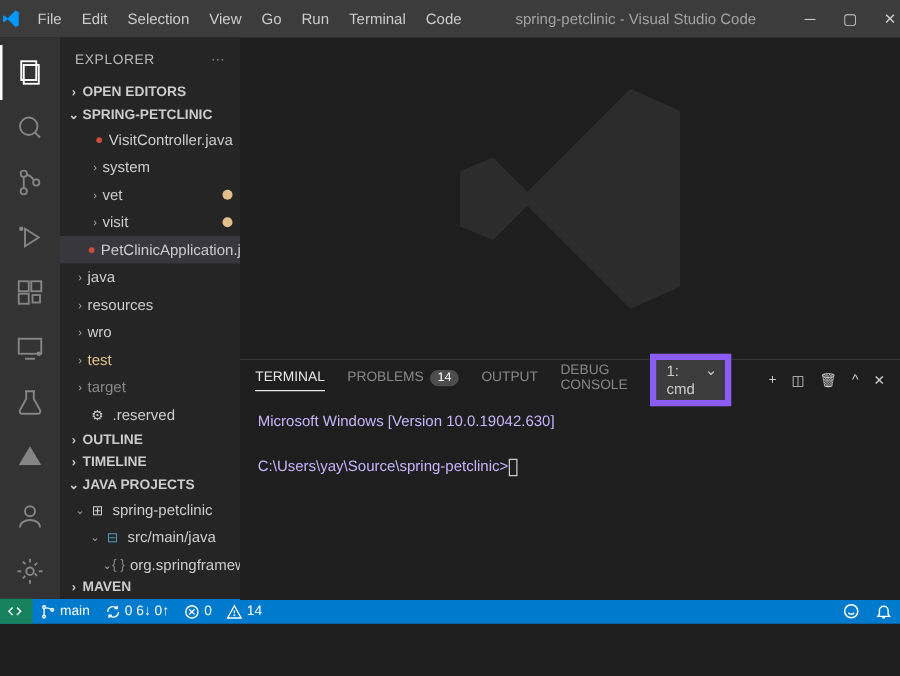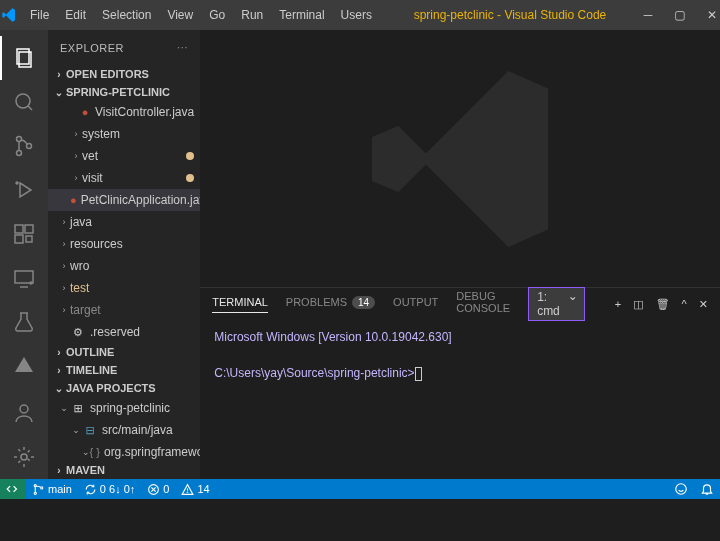--- a/index.html
+++ b/index.html
@@ -3,21 +3,21 @@
 <meta charset="utf-8">
 <style>
 * { margin: 0; padding: 0; box-sizing: border-box; font-family: 'Segoe UI', Arial, sans-serif; }
 body { width: 720px; height: 541px; background: #1e1e1e; color: #cccccc; overflow: hidden; font-size: 12px; }
 
 
 .titlebar { height: 30px; background: #3c3c3c; display: flex; align-items: center; padding: 0 1px; }
 .titlebar .logo { width: 16px; height: 16px; margin-right: 6px; color: #0098ff; }
 .menu { display: flex; gap: 2px; }
 .menu-item { padding: 4px 7px; color: #ccc; cursor: pointer; font-size: 12px; }
-.title-text { flex: 1; text-align: center; color: #eab308; font-size: 12px; }
+.title-text { flex: 1; text-align: center; color: #a3a3a3; font-size: 12px; }
 .win-controls { display: flex; gap: 18px; margin-left: auto; }
 .win-btn { color: #ccc; cursor: pointer; width: 14px; text-align: center; }
 
 
 .main { display: flex; height: 449px; }
 .activitybar { width: 48px; background: #333333; display: flex; flex-direction: column; align-items: center; padding-top: 6px; }
 .activity-icon { width: 48px; height: 44px; display: flex; align-items: center; justify-content: center; color: #858585; cursor: pointer; position: relative; }
 .activity-icon.active { color: #fff; }
 .activity-icon.active::before { content: ''; position: absolute; left: 0; top: 0; bottom: 0; width: 2px; background: #fff; }
 .activity-spacer { flex: 1; }
@@ -37,21 +37,21 @@
 
 .editor { flex: 1; background: #1e1e1e; display: flex; flex-direction: column; position: relative; }
 .editor-bg { flex: 1; display: flex; align-items: center; justify-content: center; }
 .vscode-watermark { width: 220px; height: 220px; opacity: 0.06; }
 
 .panel { height: 192px; border-top: 1px solid #333; display: flex; flex-direction: column; background: #1e1e1e; }
 .panel-tabs { height: 32px; display: flex; align-items: center; padding: 0 12px; gap: 18px; font-size: 11px; }
 .panel-tab { color: #888; cursor: pointer; padding-bottom: 4px; display: flex; align-items: center; gap: 5px; }
 .panel-tab.active { color: #e7e7e7; border-bottom: 1px solid #e7e7e7; }
 .badge { background: #4d4d4d; color: #fff; border-radius: 10px; padding: 1px 6px; font-size: 10px; }
-.panel-select { margin-left: auto; background: #3c3c3c; border: 1px solid #8b5cf6; color: #ccc; padding: 2px 24px 2px 8px; font-size: 12px; position: relative; cursor: pointer; }
+.panel-select { margin-left: auto; background: #3c3c3c; border: 5px solid #8b5cf6; color: #ccc; padding: 2px 24px 2px 8px; font-size: 12px; position: relative; cursor: pointer; }
 .panel-select::after { content: '⌄'; position: absolute; right: 6px; top: 1px; }
 .panel-actions { display: flex; gap: 12px; margin-left: 12px; color: #ccc; }
 .panel-act { cursor: pointer; }
 .terminal-body { flex: 1; padding: 8px 14px; font-family: Consolas, monospace; font-size: 12px; color: #c4b5fd; line-height: 1.5; }
 .cursor { display: inline-block; width: 7px; height: 14px; border: 1px solid #ccc; vertical-align: middle; }
 
 
 .statusbar { height: 20px; background: #007acc; display: flex; align-items: center; font-size: 11px; color: #fff; }
 .status-remote { background: #16825d; height: 100%; display: flex; align-items: center; padding: 0 6px; }
 .status-item { padding: 0 6px; display: flex; align-items: center; gap: 3px; cursor: pointer; }
@@ -73,21 +73,21 @@
       </svg>
   </span>
   <div class="menu" id="menu-bar">
       <div class="menu-item">File</div>
       <div class="menu-item">Edit</div>
       <div class="menu-item">Selection</div>
       <div class="menu-item">View</div>
       <div class="menu-item">Go</div>
       <div class="menu-item">Run</div>
       <div class="menu-item">Terminal</div>
-      <div class="menu-item">Users</div>
+      <div class="menu-item">Code</div>
     </div>
   <div class="title-text">spring-petclinic - Visual Studio Code</div>
   <div class="win-controls">
     <span class="win-btn">─</span>
     <span class="win-btn">▢</span>
     <span class="win-btn">✕</span>
   </div>
 </div>
 
 <div class="main">

